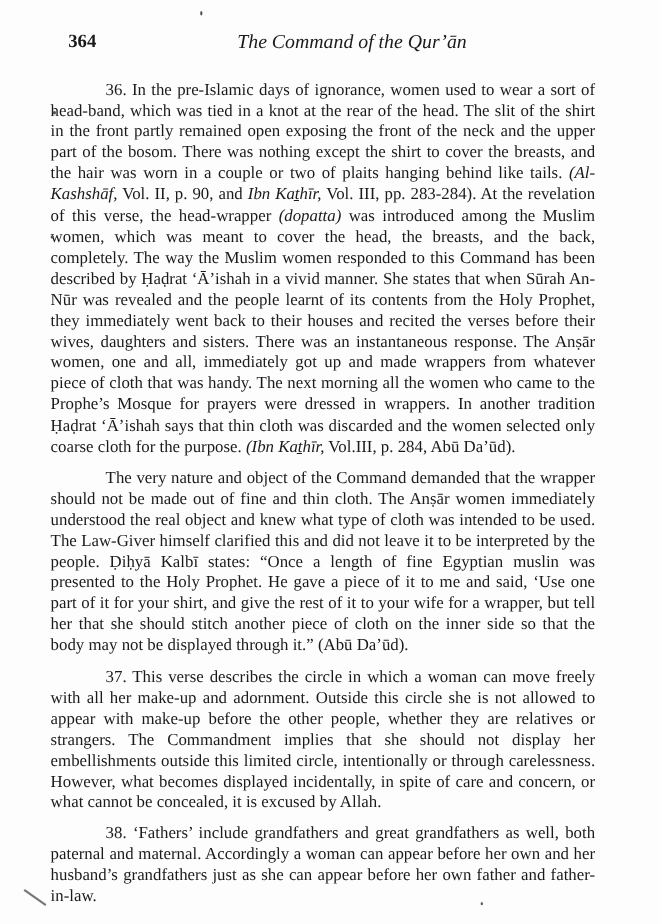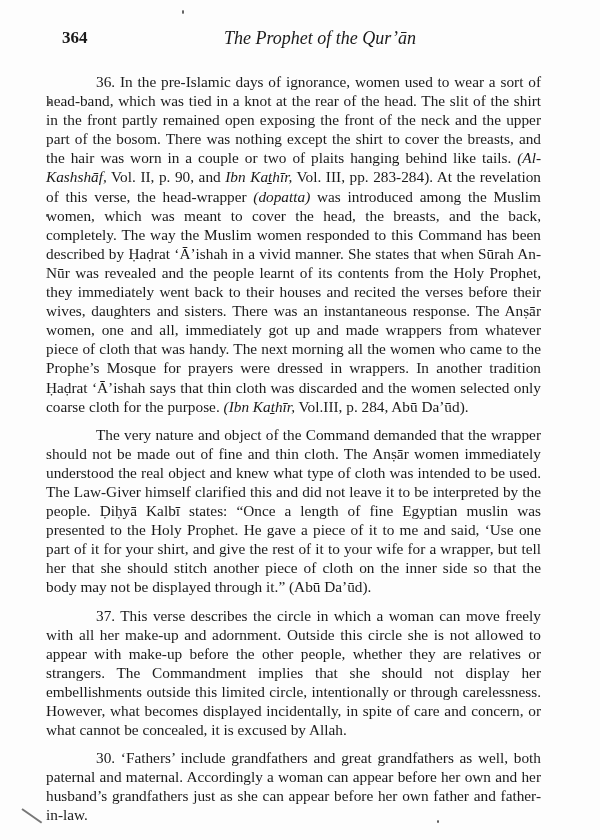--- a/index.html
+++ b/index.html
@@ -81,35 +81,35 @@
       transform-origin: left center;
     }
   </style>
 </head>
 <body>
 
 <div class="page">
 
   <div class="header">
     <span class="page-number">364</span>
-    <span class="running-title">The Prophet of the Qur’ān</span>
+    <span class="running-title">The Command of the Qur’ān</span>
   </div>
 
   <div class="content">
     <p class="para">
       <span>36. In the pre-Islamic days of ignorance, women used to wear a sort of head-band, which was tied in a knot at the rear of the head. The slit of the shirt in the front partly remained open exposing the front of the neck and the upper part of the bosom. There was nothing except the shirt to cover the breasts, and the hair was worn in a couple or two of plaits hanging behind like tails. </span><em>(Al-Kashshāf,</em><span> Vol. II, p. 90, and </span><em>Ibn Kaṯhīr,</em><span> Vol. III, pp. 283-284). At the revelation of this verse, the head-wrapper </span><em>(dopatta)</em><span> was introduced among the Muslim women, which was meant to cover the head, the breasts, and the back, completely. The way the Muslim women responded to this Command has been described by Ḥaḍrat ‘Ā’ishah in a vivid manner. She states that when Sūrah An-Nūr was revealed and the people learnt of its contents from the Holy Prophet, they immediately went back to their houses and recited the verses before their wives, daughters and sisters. There was an instantaneous response. The Anṣār women, one and all, immediately got up and made wrappers from whatever piece of cloth that was handy. The next morning all the women who came to the Prophe’s Mosque for prayers were dressed in wrappers. In another tradition Ḥaḍrat ‘Ā’ishah says that thin cloth was discarded and the women selected only coarse cloth for the purpose. </span><em>(Ibn Kaṯhīr,</em><span> Vol.III, p. 284, Abū Da’ūd).</span>
     </p>
     <p class="para cont">
       <span>The very nature and object of the Command demanded that the wrapper should not be made out of fine and thin cloth. The Anṣār women immediately understood the real object and knew what type of cloth was intended to be used. The Law-Giver himself clarified this and did not leave it to be interpreted by the people. Ḍiḥyā Kalbī states: “Once a length of fine Egyptian muslin was presented to the Holy Prophet. He gave a piece of it to me and said, ‘Use one part of it for your shirt, and give the rest of it to your wife for a wrapper, but tell her that she should stitch another piece of cloth on the inner side so that the body may not be displayed through it.” (Abū Da’ūd).</span>
     </p>
     <p class="para">
       <span>37. This verse describes the circle in which a woman can move freely with all her make-up and adornment. Outside this circle she is not allowed to appear with make-up before the other people, whether they are relatives or strangers. The Commandment implies that she should not display her embellishments outside this limited circle, intentionally or through carelessness. However, what becomes displayed incidentally, in spite of care and concern, or what cannot be concealed, it is excused by Allah.</span>
     </p>
     <p class="para">
-      <span>30. ‘Fathers’ include grandfathers and great grandfathers as well, both paternal and maternal. Accordingly a woman can appear before her own and her husband’s grandfathers just as she can appear before her own father and father-in-law.</span>
+      <span>38. ‘Fathers’ include grandfathers and great grandfathers as well, both paternal and maternal. Accordingly a woman can appear before her own and her husband’s grandfathers just as she can appear before her own father and father-in-law.</span>
     </p>
   </div>
 
   <span class="speck" style="left:48px; top:101px; width:3px; height:3px;"></span>
   <span class="speck" style="left:46px; top:214px; width:3px; height:3px;"></span>
   <span class="speck" style="left:182px; top:10px; width:2px; height:4px;"></span>
   <span class="speck" style="left:437px; top:820px; width:2px; height:3px;"></span>
   <div class="scratch"></div>
 </div>
 

